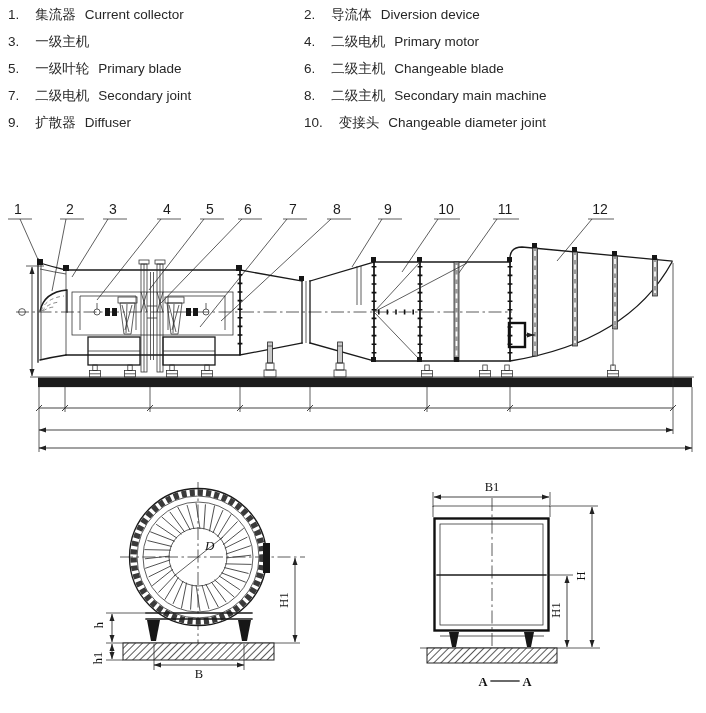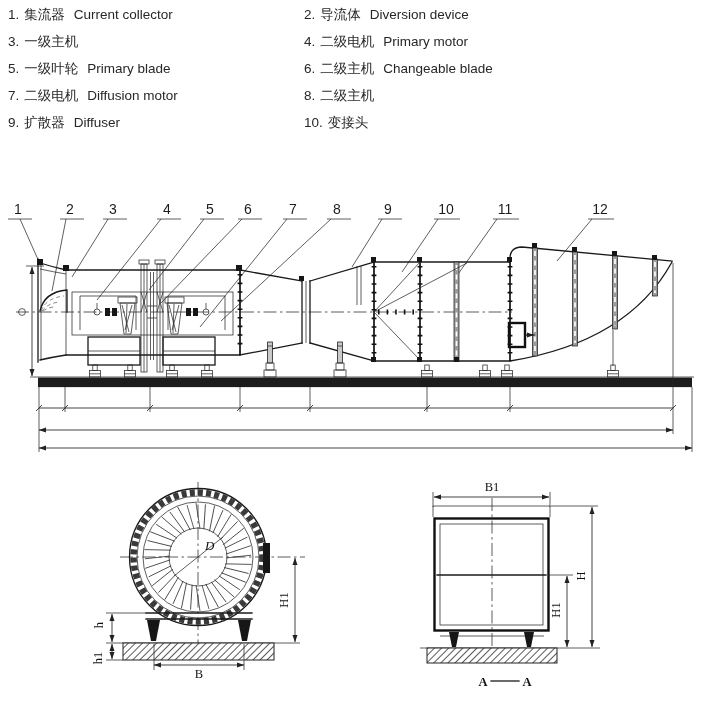--- a/index.html
+++ b/index.html
@@ -3,21 +3,21 @@
 <meta charset="utf-8">
 <style>
   html,body{margin:0;padding:0;background:#ffffff;}
   #stage{position:relative;width:706px;height:713px;background:#fff;overflow:hidden;
          font-family:"Liberation Sans","DejaVu Sans",sans-serif;}
   .legend{position:absolute;left:8px;top:1px;width:694px;display:grid;
           grid-template-columns:296px auto;}
   .li{height:27px;display:flex;align-items:center;white-space:nowrap;
       font-size:13.5px;color:#272727;}
   .li .num{margin-right:5px;}
-  .li .zh{margin-right:9px;}
+  .li .zh{margin-right:9px;margin-left:11px;}
   svg{position:absolute;left:0;top:0;}
   .ln{stroke:#1a1a1a;stroke-width:1.3;fill:none;stroke-linecap:square;}
   .tn{stroke:#2a2a2a;stroke-width:.75;fill:none;}
   .thk{stroke:#101010;stroke-width:2.4;fill:none;}
   .cl{stroke:#4a4a4a;stroke-width:.9;fill:none;stroke-dasharray:13 3.5 2.5 3.5;}
   .dim{stroke:#222;stroke-width:.85;fill:none;}
   .dsh{stroke:#555;stroke-width:.7;fill:none;stroke-dasharray:4 3;}
   .blk{fill:#161616;stroke:none;}
   .rib{stroke:#111;stroke-width:1.7;fill:none;}
   .ribd{stroke:#111;stroke-width:4.8;fill:none;stroke-dasharray:1.6 7;}
@@ -59,34 +59,36 @@
         <span class="en">Primary blade</span>
       </div>
     <div class="li">
         <span class="num">6.</span>
         <span class="zh">二级主机</span>
         <span class="en">Changeable blade</span>
       </div>
     <div class="li">
         <span class="num">7.</span>
         <span class="zh">二级电机</span>
-        <span class="en">Diffusion motor</span>
+        <span class="en">Secondary joint</span>
       </div>
     <div class="li">
         <span class="num">8.</span>
         <span class="zh">二级主机</span>
+        <span class="en">Secondary main machine</span>
       </div>
     <div class="li">
         <span class="num">9.</span>
         <span class="zh">扩散器</span>
         <span class="en">Diffuser</span>
       </div>
     <div class="li">
         <span class="num">10.</span>
         <span class="zh">变接头</span>
+        <span class="en">Changeable diameter joint</span>
       </div>
   </div>
 
   <svg width="706" height="713" viewBox="0 0 706 713">
     <defs>
       <marker id="ah" markerUnits="userSpaceOnUse" markerWidth="8" markerHeight="6" refX="7.2" refY="2.6" orient="auto-start-reverse">
         <path d="M0,0 L7.5,2.6 L0,5.2 z" fill="#222"></path>
       </marker>
       <pattern id="hatch" width="5" height="5" patternUnits="userSpaceOnUse" patternTransform="rotate(45)">
         <rect width="5" height="5" fill="#ffffff"></rect>

